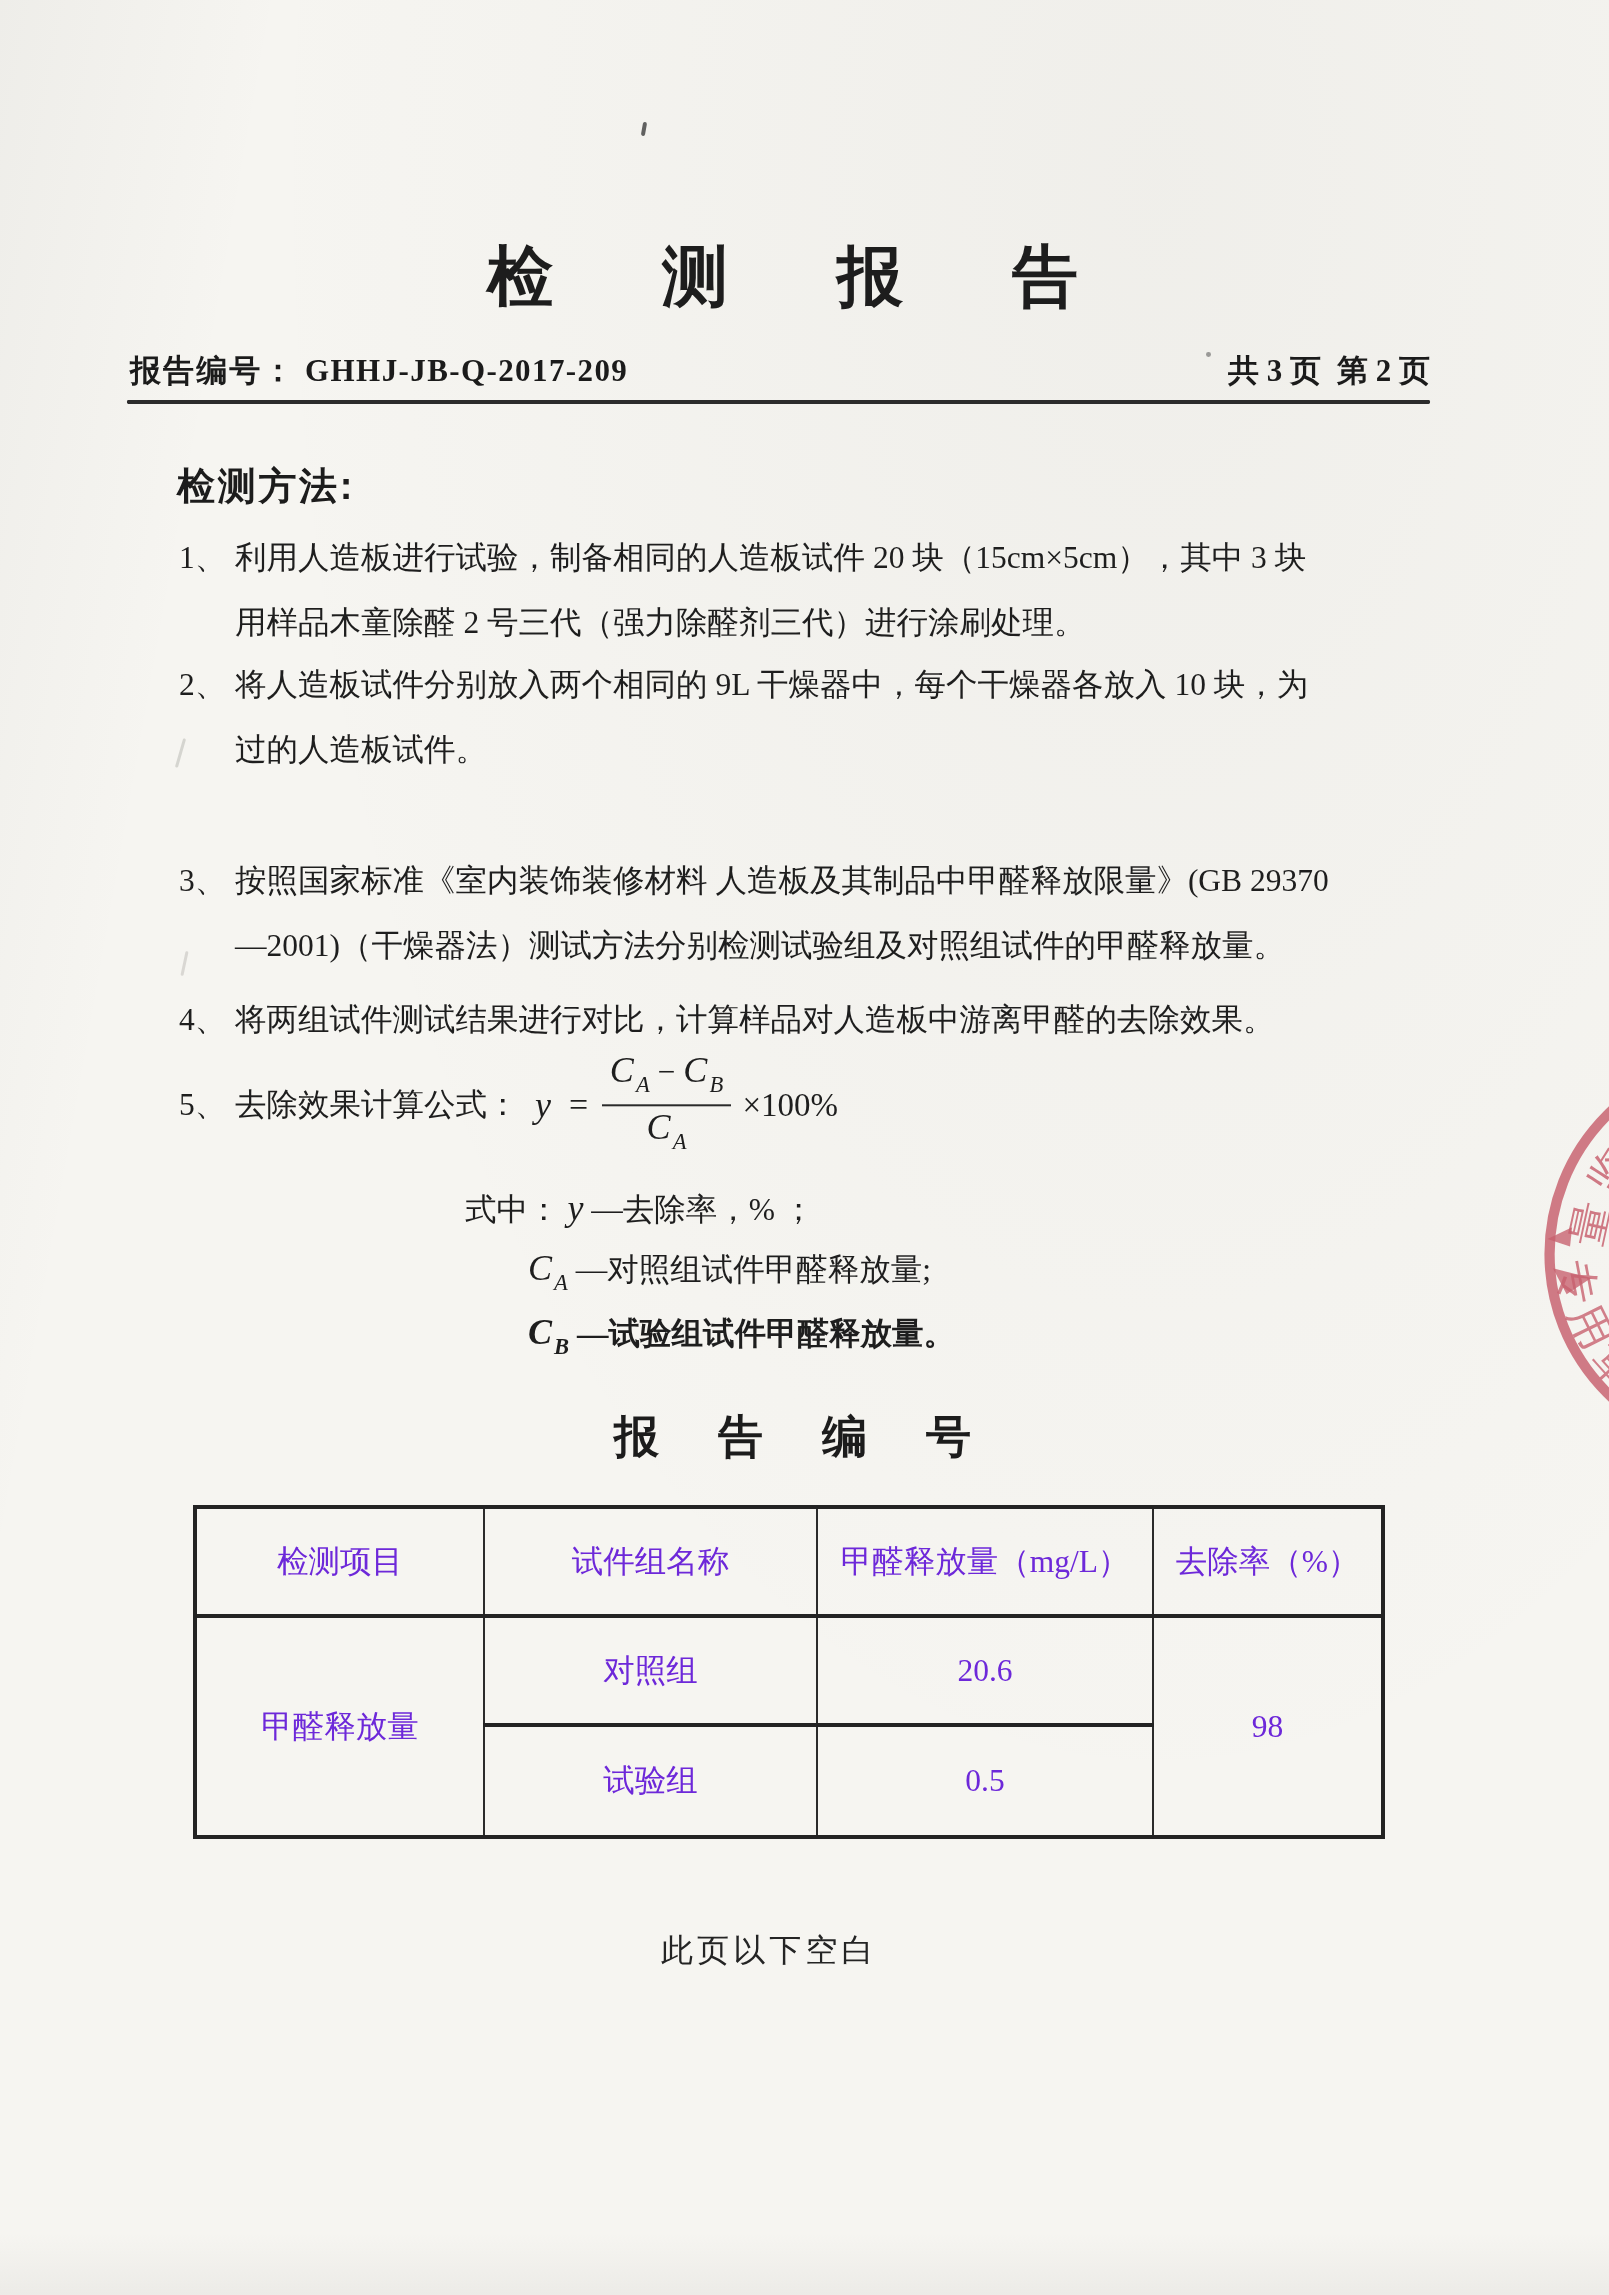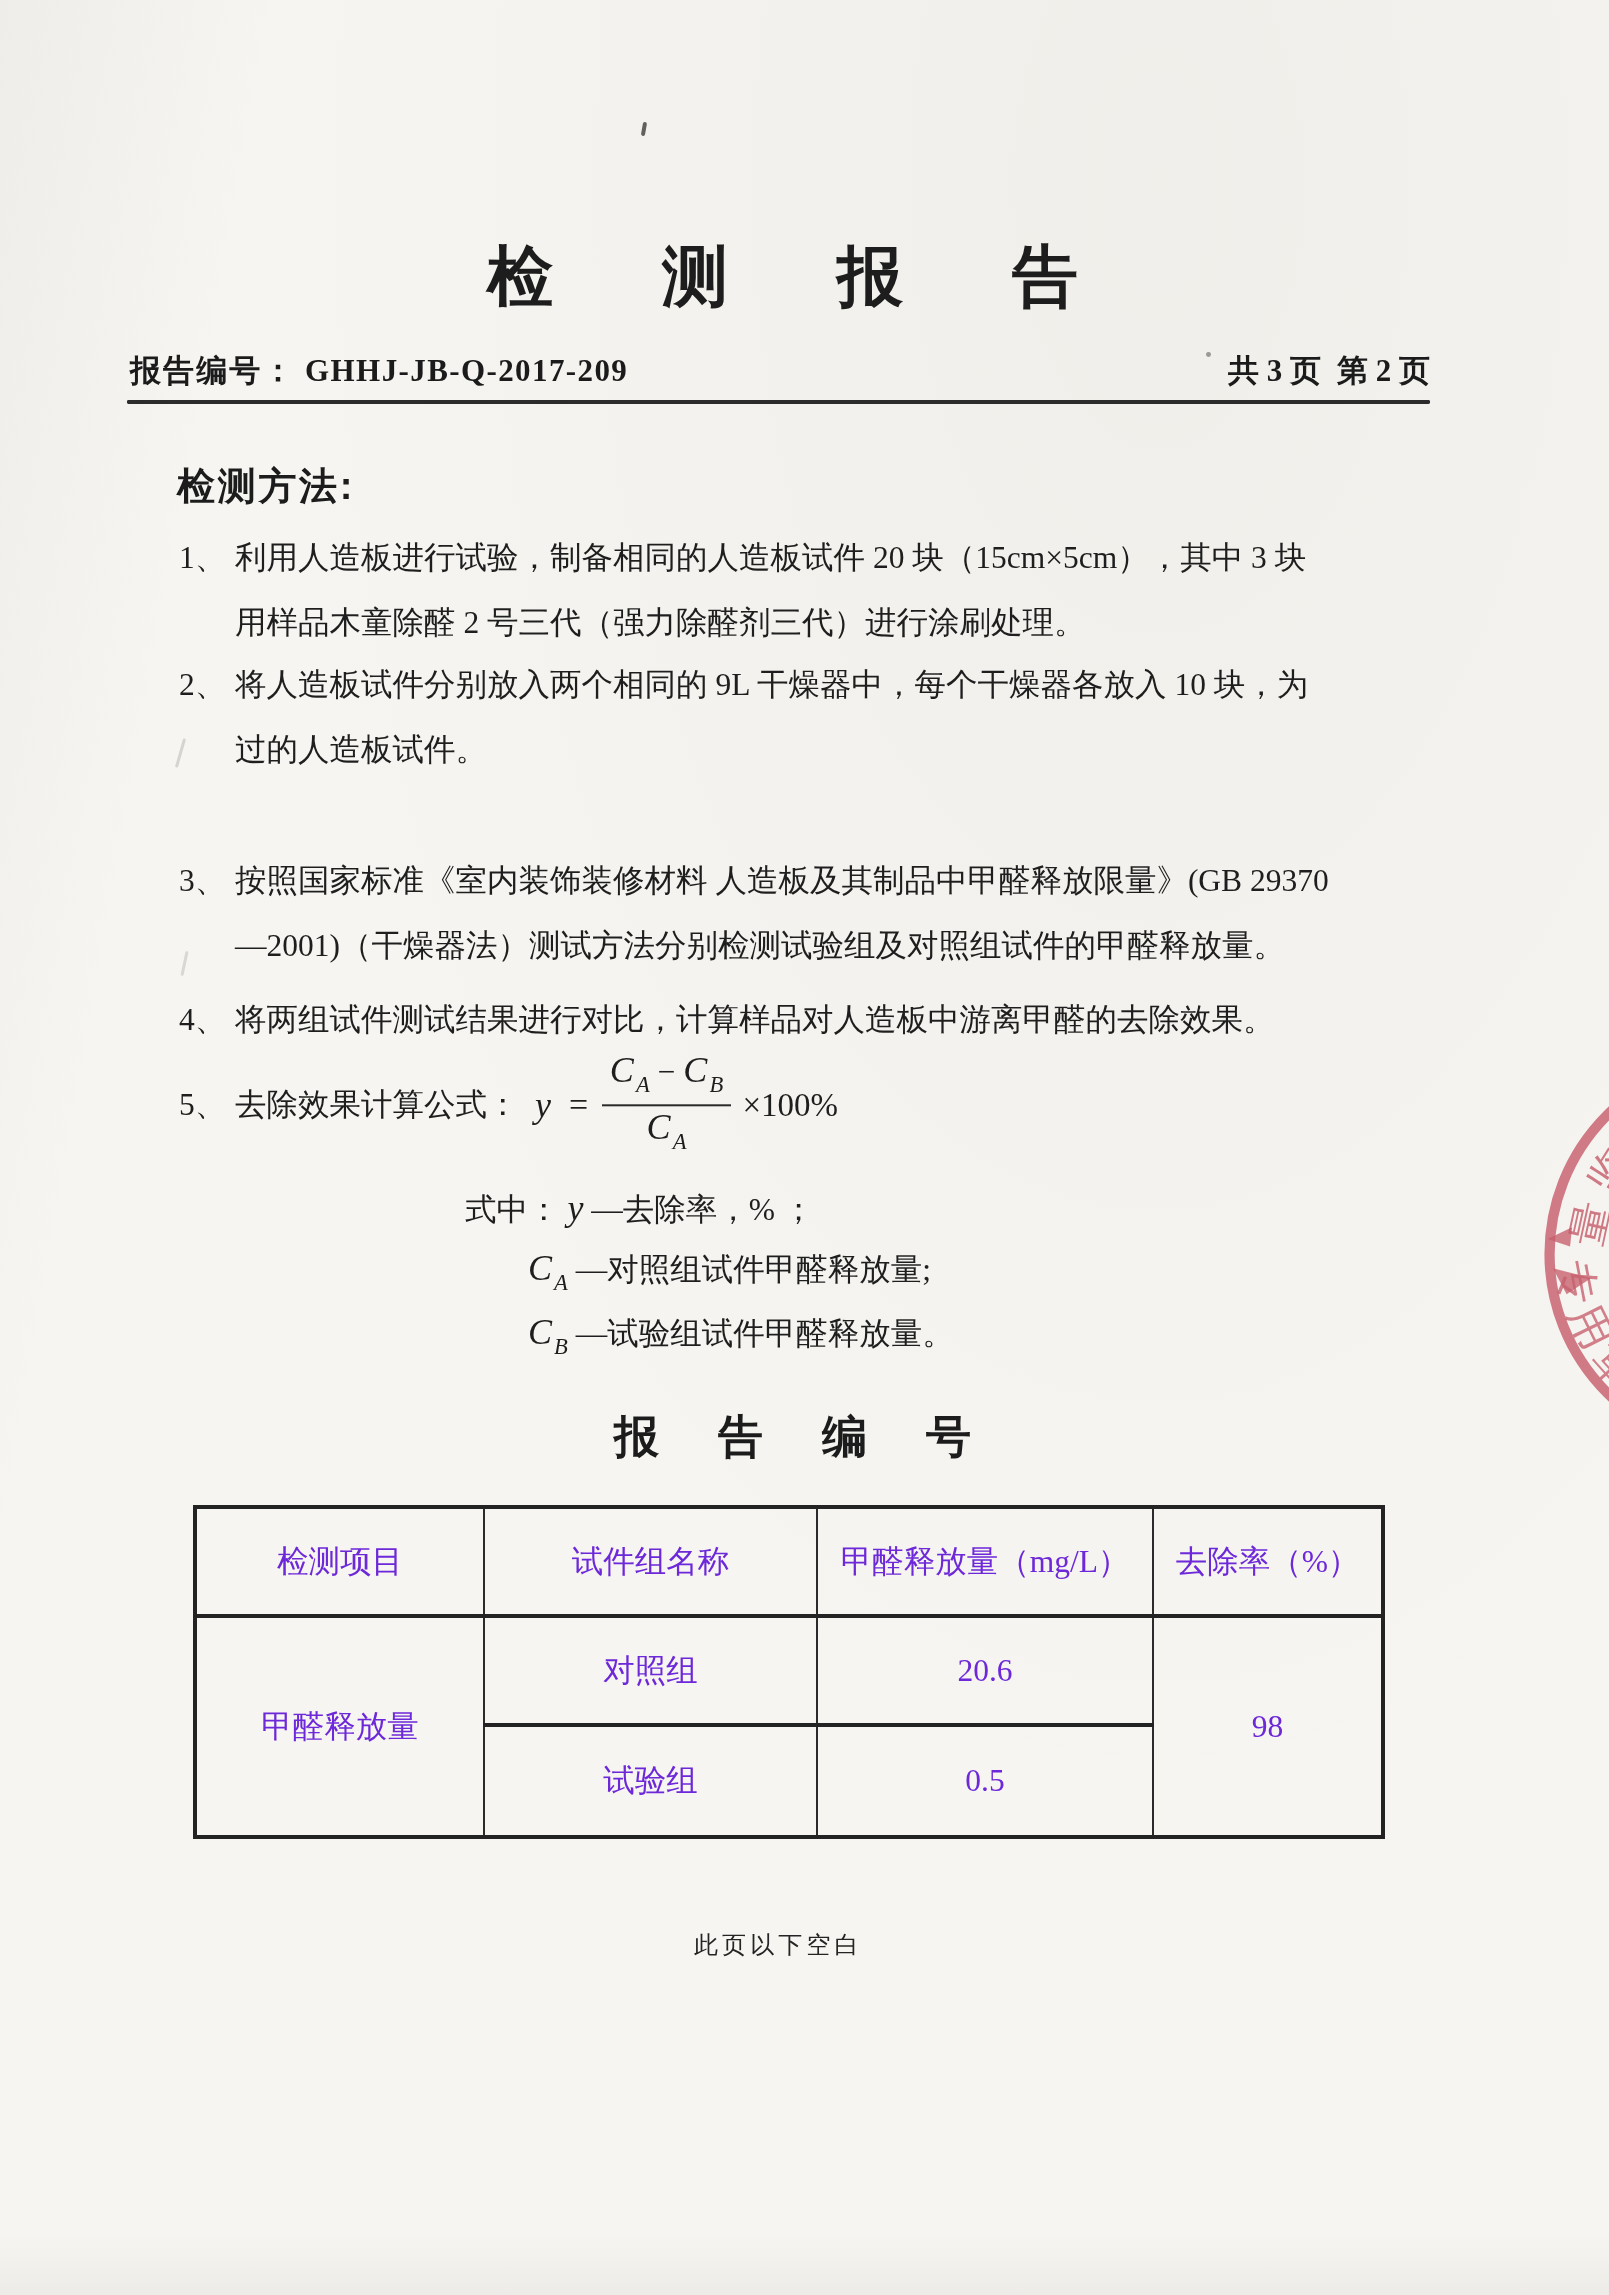--- a/index.html
+++ b/index.html
@@ -50,41 +50,41 @@
   .frac{display:inline-flex;flex-direction:column;align-items:center;margin:0 11px 0 6.8px;transform:translateY(-2.7px);}
   .frac .num{padding:0 8.2px 6.8px;border-bottom:2.7px solid #2a2a2a;}
   .frac .den{padding-top:0;}
   .f-eq{margin:0 6.8px 0 18px;font-size:34px;}
   .f-mult{font-size:33px;}
 
   
   .legend-line{font-size:31.5px;color:#1e1e1e;white-space:nowrap;height:48px;line-height:48px;}
   .lg1{top:1184px;left:465px;}
   .lg2{top:1244px;left:528px;}
-  .lg3{top:1308px;left:528px;}
+  .lg3{top:1308px;left:528px;font-weight:bold;}
 
   
   .results-heading{
     top:1407px;left:614px;
     font-size:45px;font-weight:700;letter-spacing:59px;color:#1c1c1c;white-space:nowrap;
   }
   .results-table{
     top:1505px;left:193px;width:1188px;
     border-collapse:collapse;table-layout:fixed;
     font-size:31.5px;color:#6d28d9;
   }
   .results-table td, .results-table th{
     border:2.7px solid #2b2b2b;text-align:center;vertical-align:middle;
     font-weight:400;padding:0;
   }
   .results-table{border:4.8px solid #232323;}
   .results-table .hdr th{border-bottom:4.8px solid #232323;}
   .results-table .sep-b{border-bottom:4.8px solid #232323;}
 
-  .footer-note{top:1929px;left:694px;font-size:24px;letter-spacing:4.1px;color:#242424;white-space:nowrap;}
+  .footer-note{top:1929px;left:661px;font-size:32px;letter-spacing:4.1px;color:#242424;white-space:nowrap;}
 
   
   .stamp{top:1093px;right:0;width:205px;height:322px;}
 
   
   .speck-quote{top:122px;left:642px;width:4.1px;height:13.7px;background:#3c3c3c;border-radius:2.1px;transform:rotate(10deg);opacity:.8;}
   .speck-dot{top:352px;left:1206px;width:4.8px;height:4.8px;background:#444;border-radius:50%;opacity:.5;}
   .crease-1{top:738px;left:179px;width:2.7px;height:30px;background:rgba(130,128,122,.28);border-radius:2.1px;transform:rotate(16deg);}
   .crease-2{top:951px;left:183px;width:2.7px;height:25px;background:rgba(130,128,122,.25);border-radius:2.1px;transform:rotate(12deg);}
 </style>

